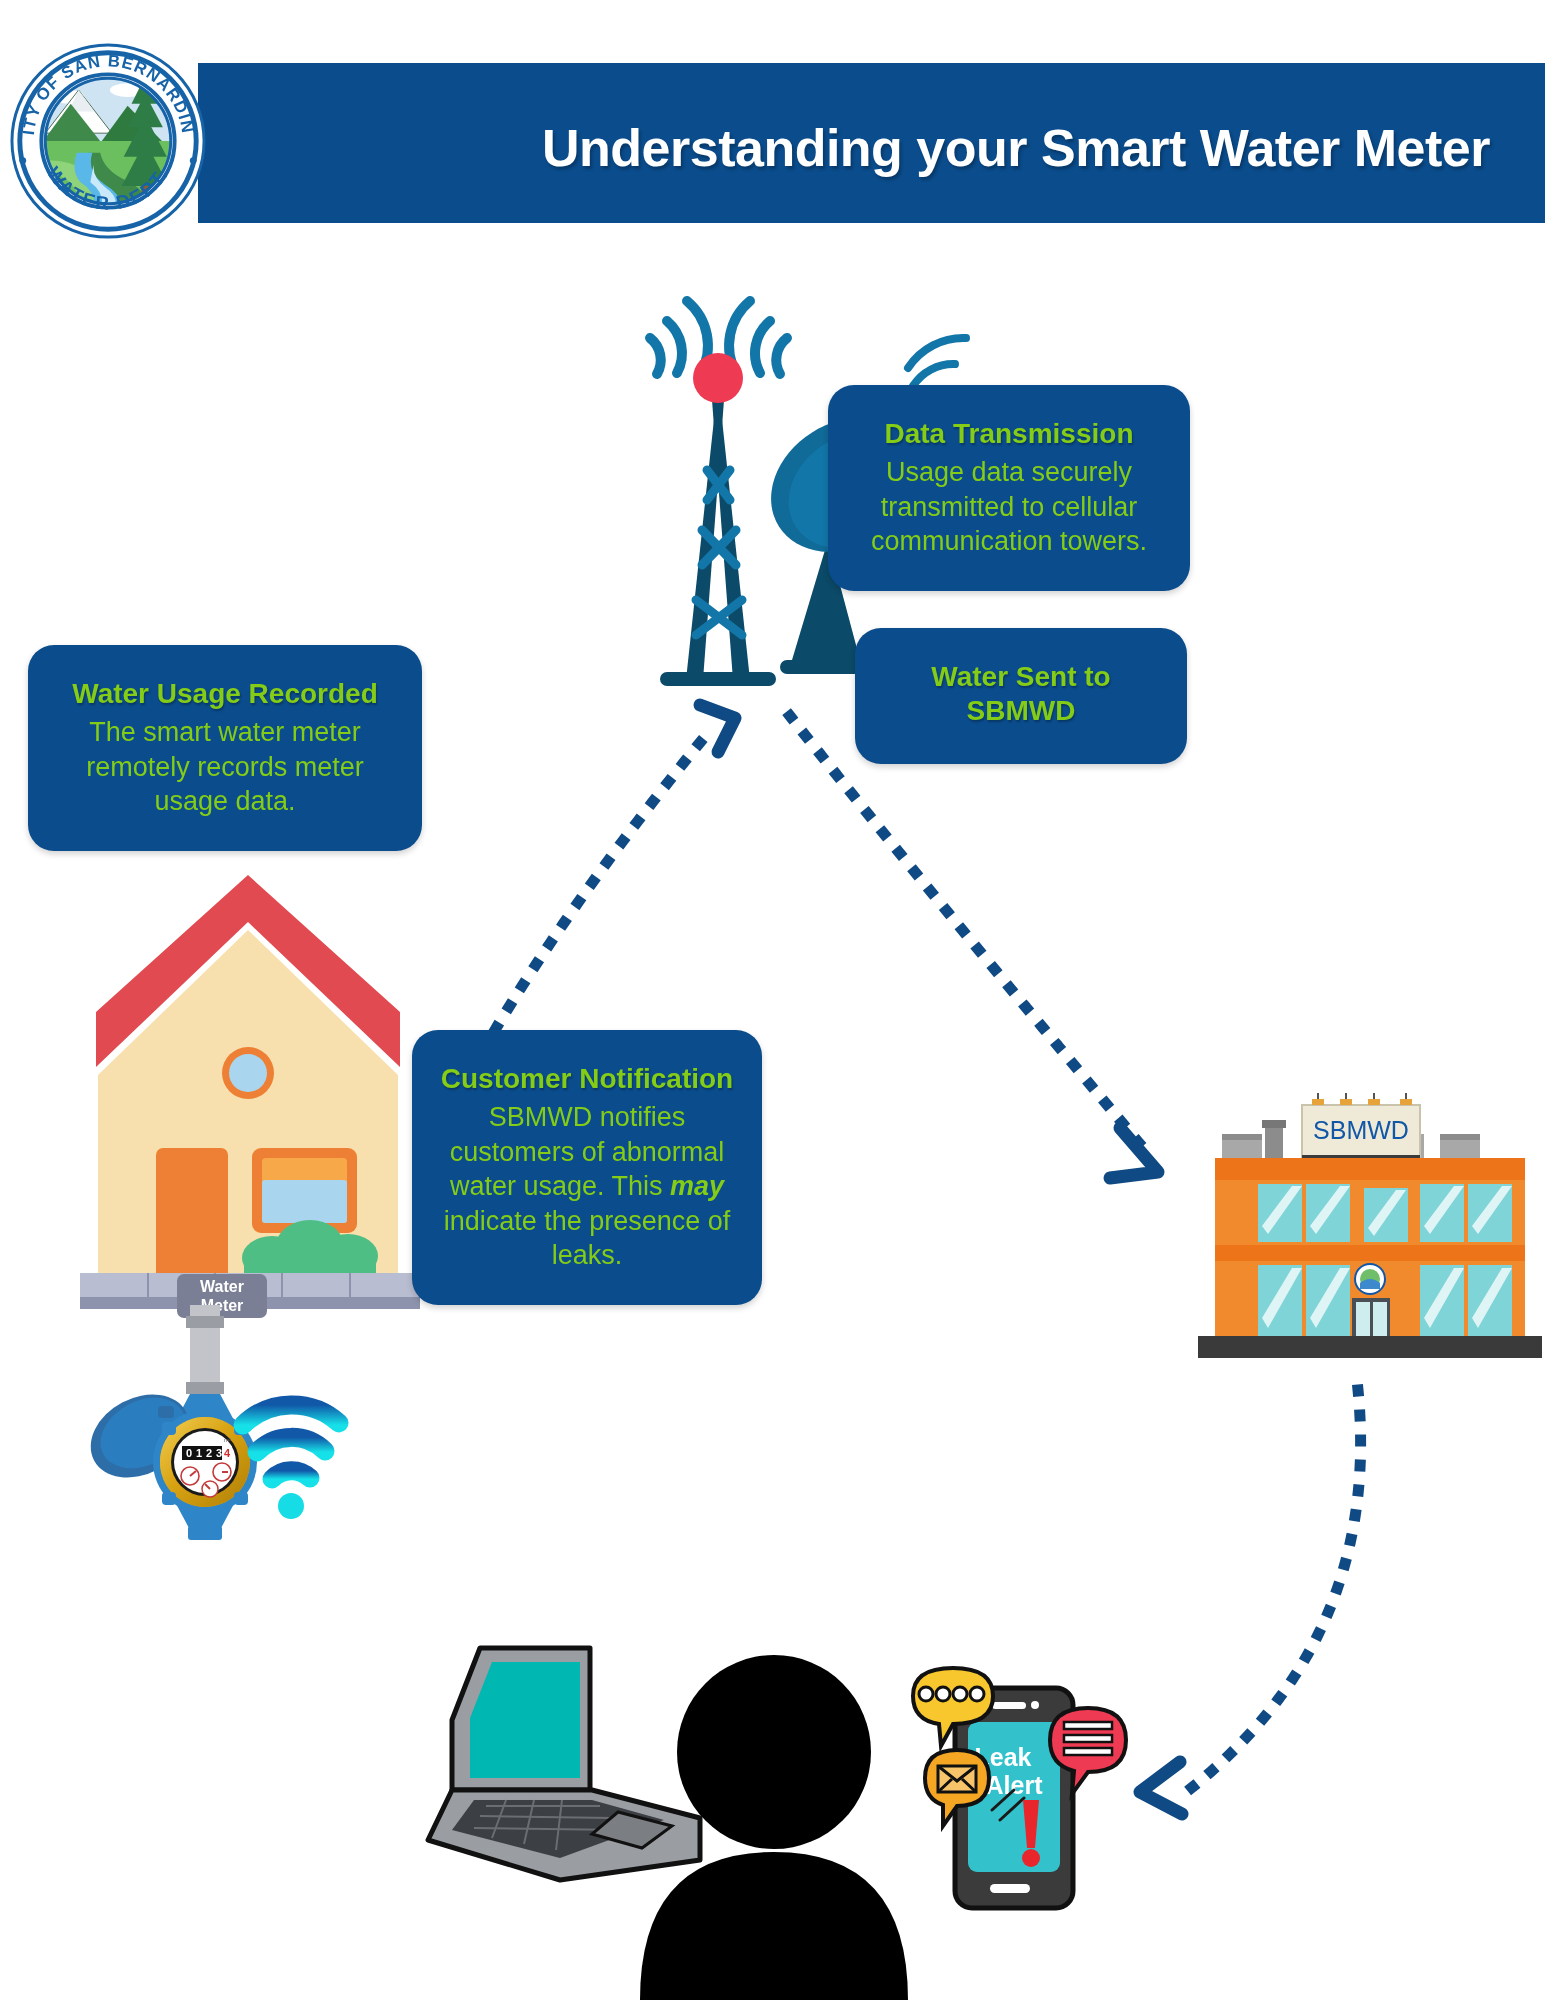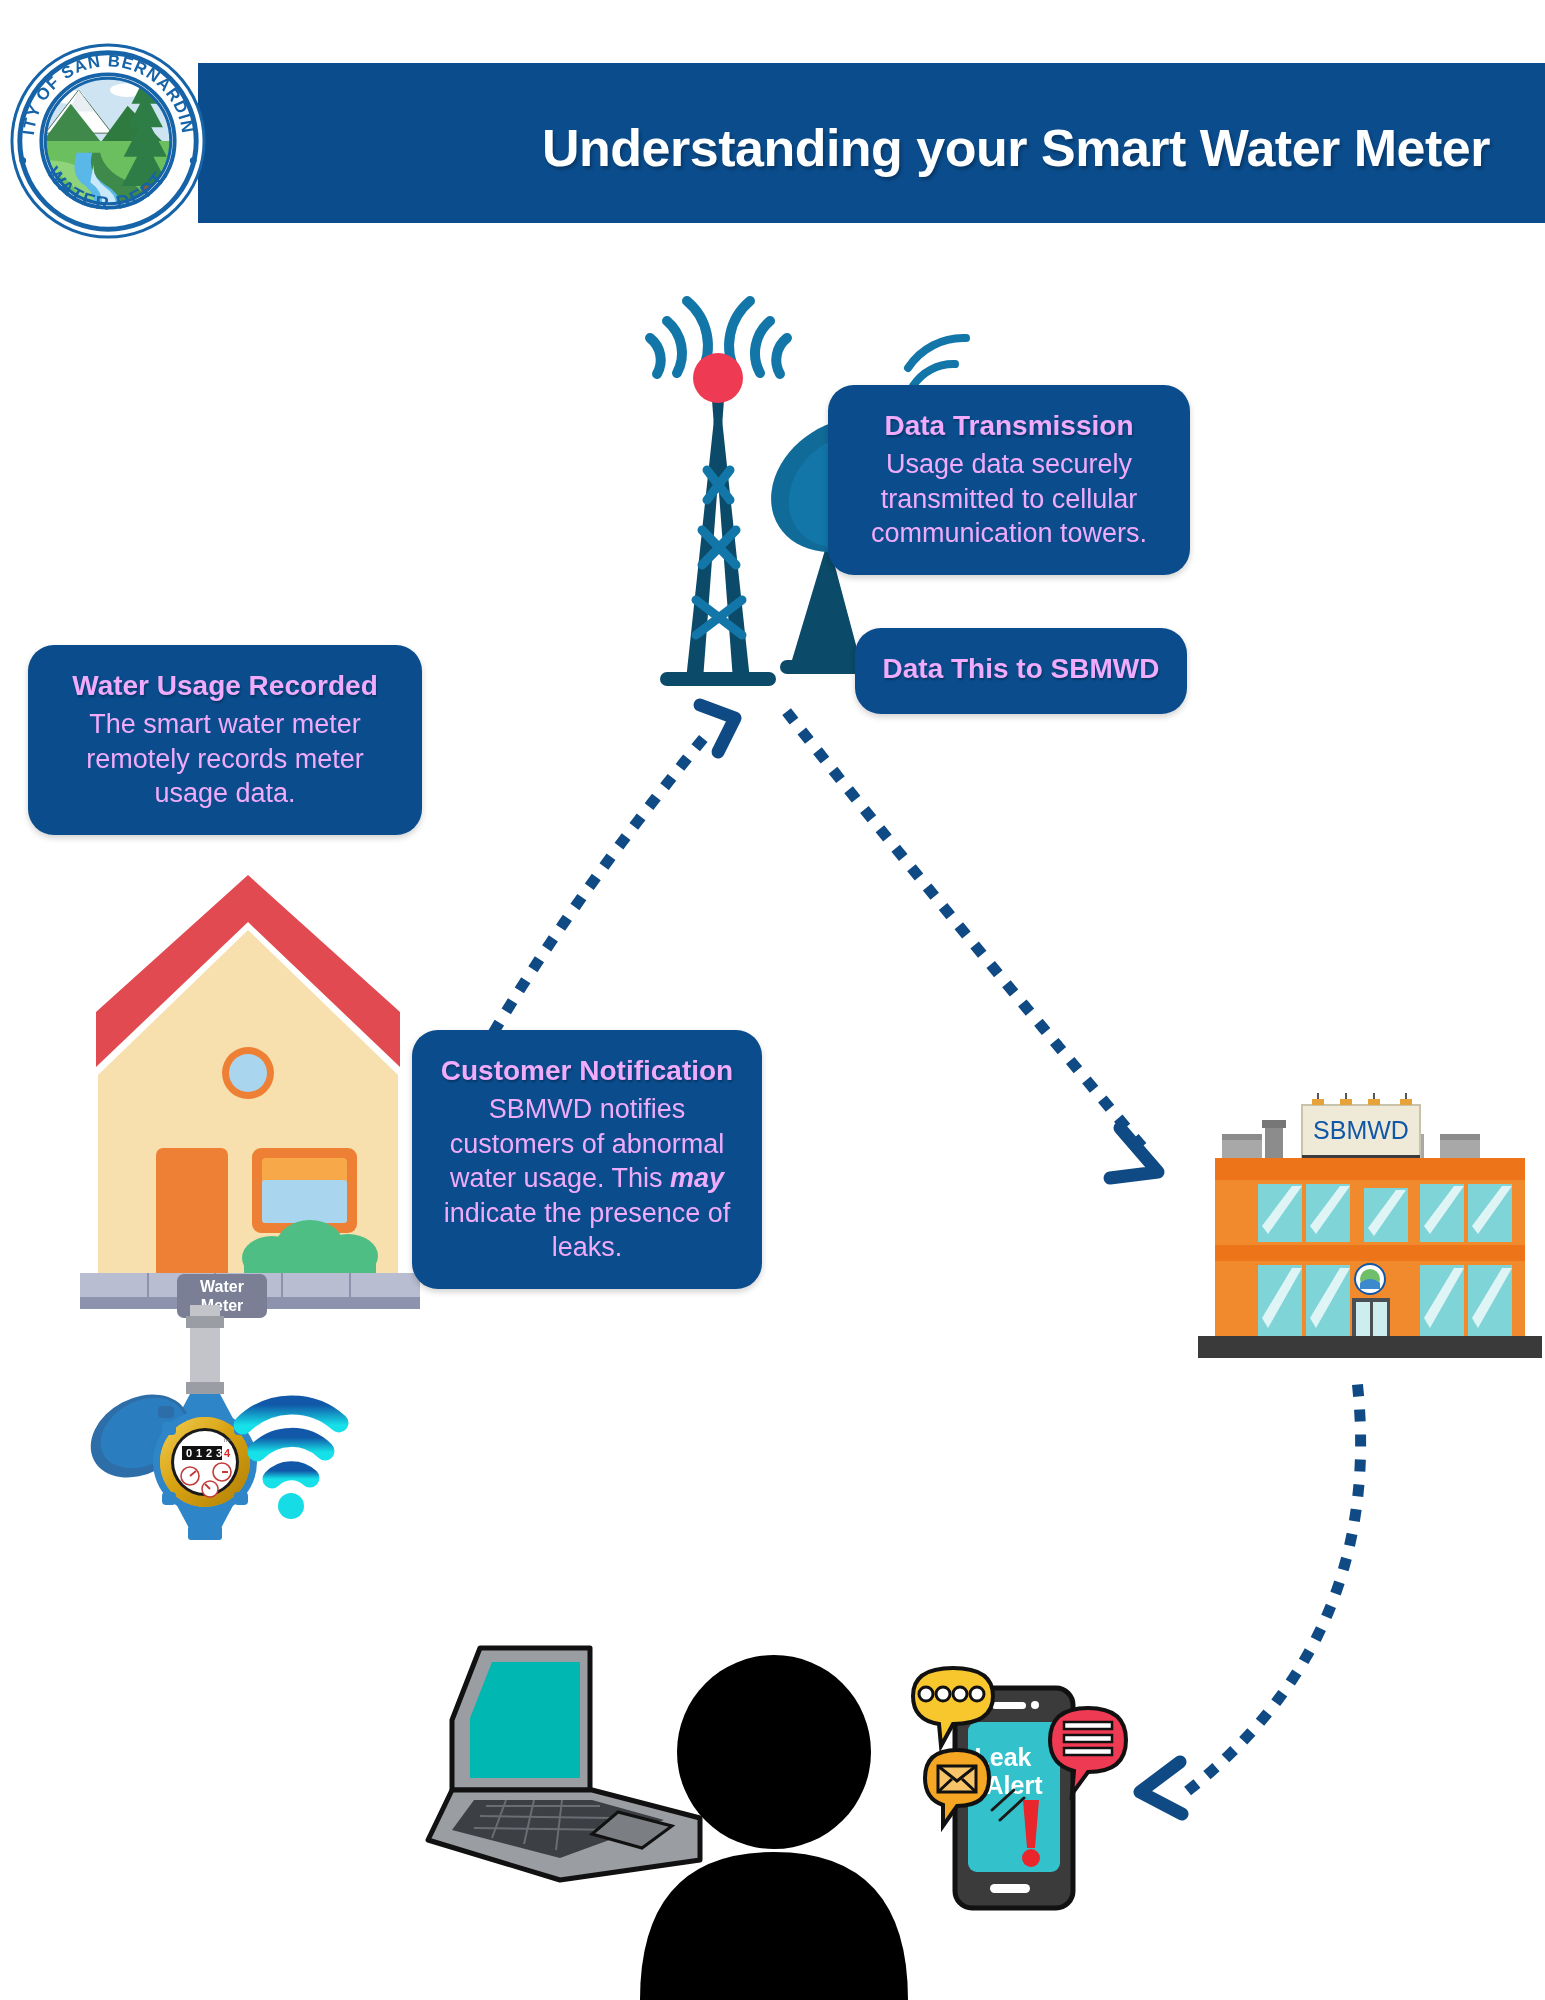--- a/index.html
+++ b/index.html
@@ -27,23 +27,23 @@
   
   .seal {
     position: absolute; left: 10px; top: 43px; width: 196px; height: 196px;
   }
 
   
   .info-box {
     position: absolute;
     background: #0A4C8C;
     border-radius: 26px;
-    color: #f0abfc;
+    color: #84cc16;
     text-align: center;
-    padding: 24px 24px;
+    padding: 32px 24px;
     box-shadow: 0 3px 6px rgba(0,0,0,0.18);
   }
   .info-box .bx-title {
     font-size: 28px; font-weight: bold; line-height: 1.22;
     text-shadow: 1px 2px 2px rgba(0,0,0,0.28);
     margin-bottom: 4px;
   }
   .info-box .bx-body {
     font-size: 27px; font-weight: 300; line-height: 1.28;
   }
@@ -419,21 +419,21 @@
     <div class="bx-title">Data Transmission</div>
     <div class="bx-body">Usage data securely transmitted to cellular communication towers.</div>
   </div>
 
   <div class="info-box" id="box-usage">
     <div class="bx-title">Water Usage Recorded</div>
     <div class="bx-body">The smart water meter remotely records meter usage data.</div>
   </div>
 
   <div class="info-box" id="box-sbmwd">
-    <div class="bx-title">Data This to SBMWD</div>
+    <div class="bx-title">Water Sent to SBMWD</div>
   </div>
 
   <div class="info-box" id="box-notify">
     <div class="bx-title">Customer Notification</div>
     <div class="bx-body">
       <span>SBMWD notifies customers of abnormal water usage. This </span><b>may</b><span> indicate the presence of leaks.</span>
     </div>
   </div>
 
 </div>

